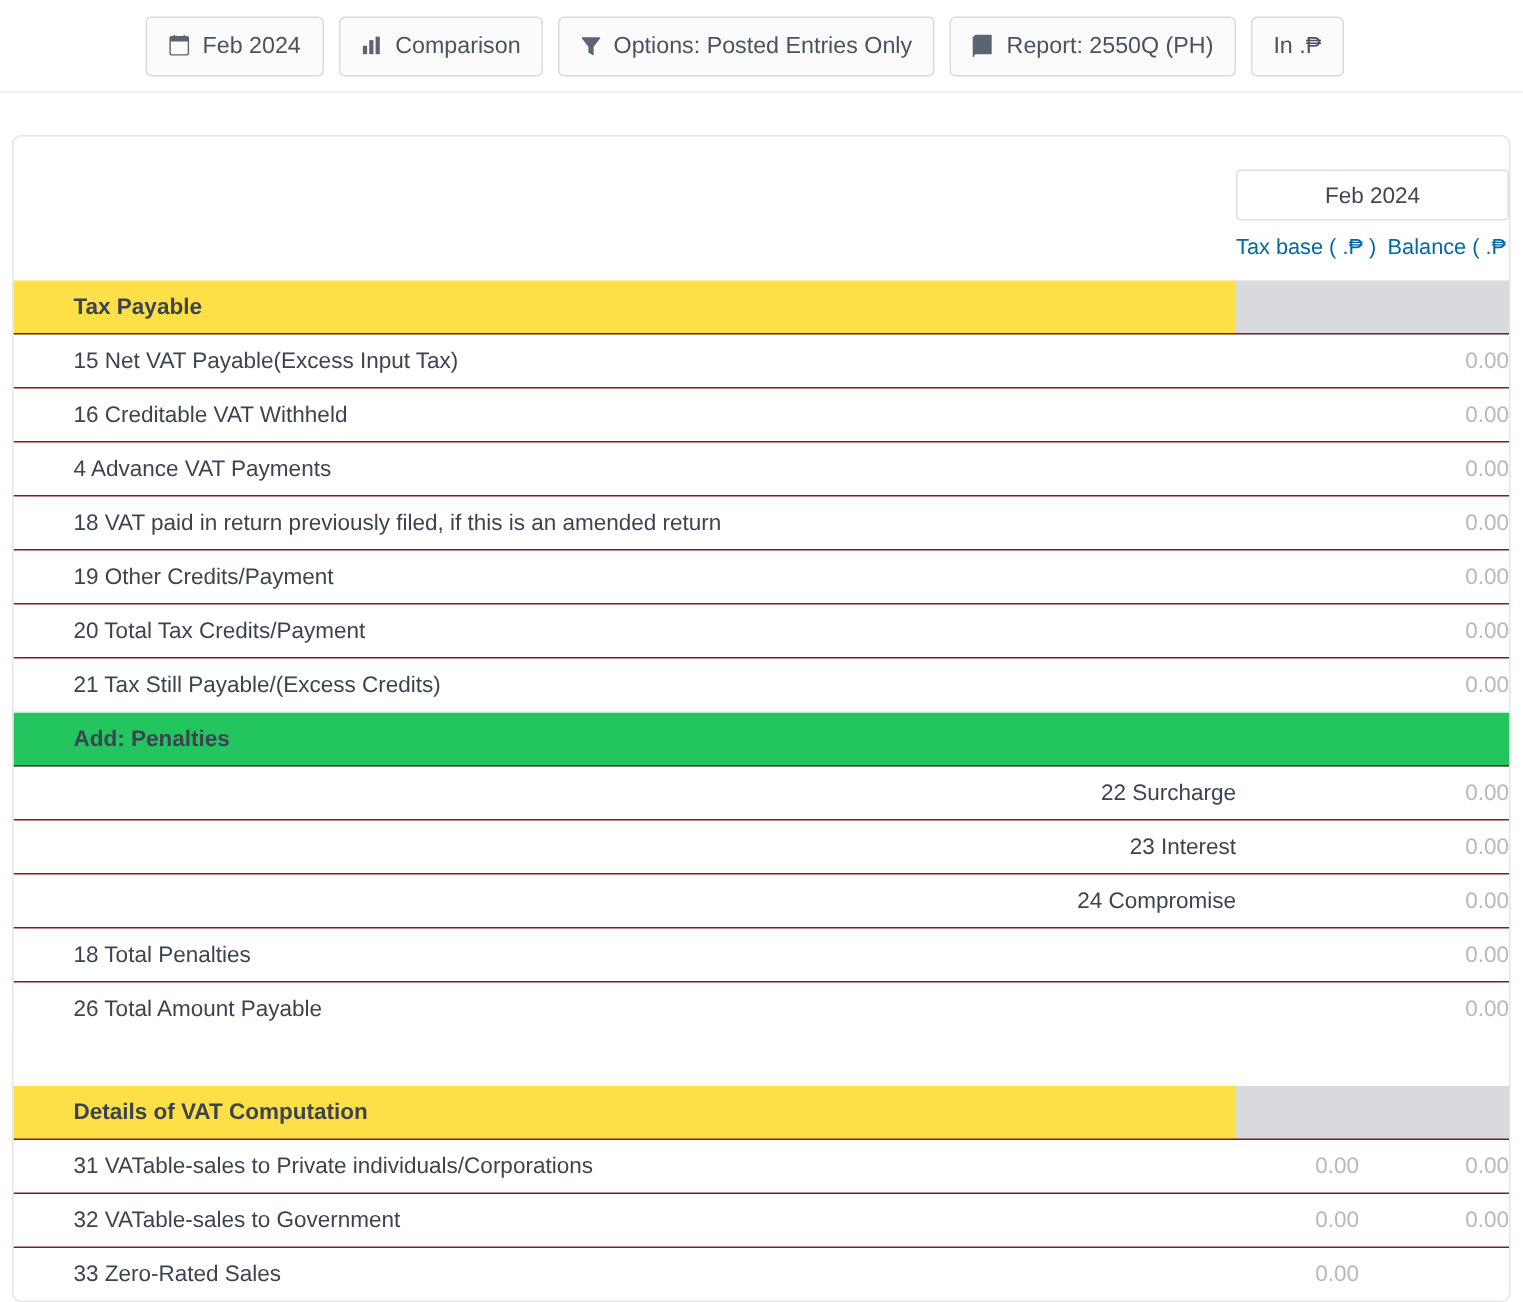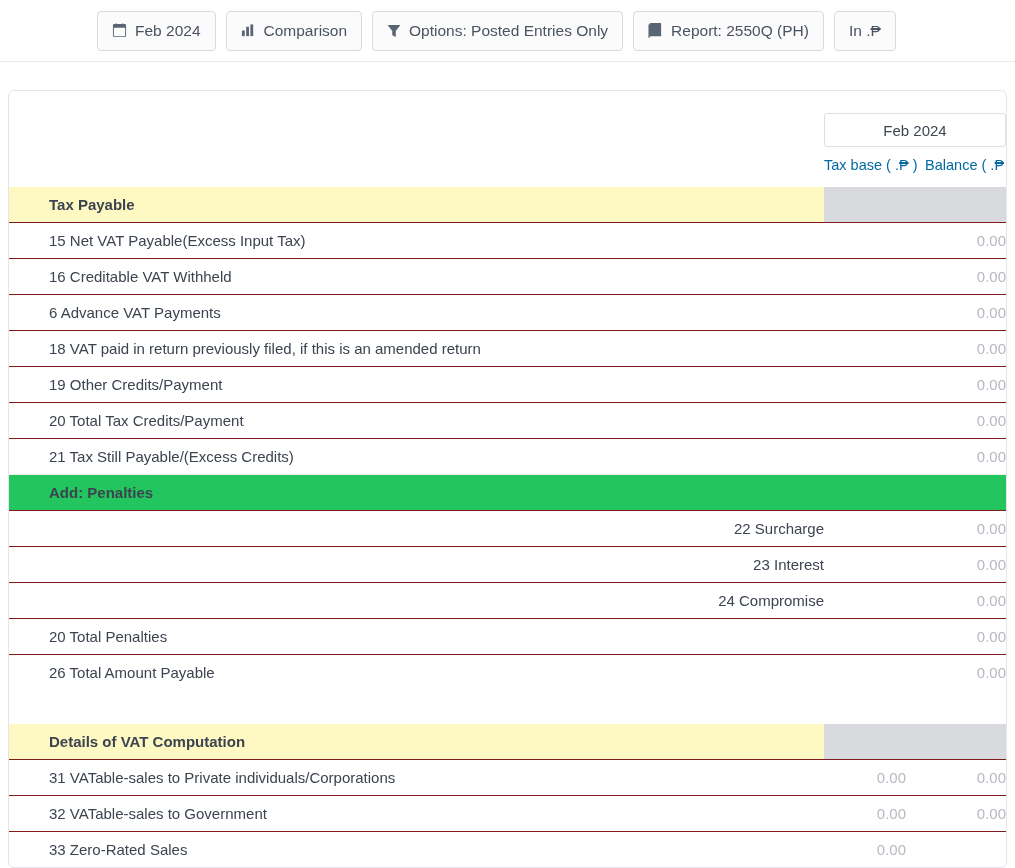--- a/index.html
+++ b/index.html
@@ -82,21 +82,21 @@
     border: none;
     padding: 10px 0 14px 0;
     text-align: center;
     font-size: 14.5px;
     color: #0369a1;
     white-space: nowrap;
   }
   .colhead td.spacer { }
 
   tr.section td {
-    background: #fef9c3;
+    background: #fde047;
     font-weight: bold;
     color: #3c4450;
     font-size: 15px;
     padding: 9px 0 9px 40px;
     border: none;
   }
   tr.section td.num { background: #d9dadd; }
 
   tr.subsection td {
     font-weight: bold;
@@ -212,21 +212,21 @@
             <td class="label">15 Net VAT Payable(Excess Input Tax)</td>
             <td class="num base"></td>
             <td class="num">0.00</td>
           </tr>
           <tr class="line">
             <td class="label">16 Creditable VAT Withheld</td>
             <td class="num base"></td>
             <td class="num">0.00</td>
           </tr>
           <tr class="line">
-            <td class="label">6 Advance VAT Payments</td>
+            <td class="label">4 Advance VAT Payments</td>
             <td class="num base"></td>
             <td class="num">0.00</td>
           </tr>
           <tr class="line">
             <td class="label">18 VAT paid in return previously filed, if this is an amended return</td>
             <td class="num base"></td>
             <td class="num">0.00</td>
           </tr>
           <tr class="line">
             <td class="label">19 Other Credits/Payment</td>
@@ -259,21 +259,21 @@
             <td class="label">23 Interest</td>
             <td class="num base"></td>
             <td class="num">0.00</td>
           </tr>
           <tr class="line indent">
             <td class="label">24 Compromise</td>
             <td class="num base"></td>
             <td class="num">0.00</td>
           </tr>
           <tr class="line">
-            <td class="label">20 Total Penalties</td>
+            <td class="label">18 Total Penalties</td>
             <td class="num base"></td>
             <td class="num">0.00</td>
           </tr>
           <tr class="line">
             <td class="label">26 Total Amount Payable</td>
             <td class="num base"></td>
             <td class="num">0.00</td>
           </tr>
 
           <tr class="gap">

